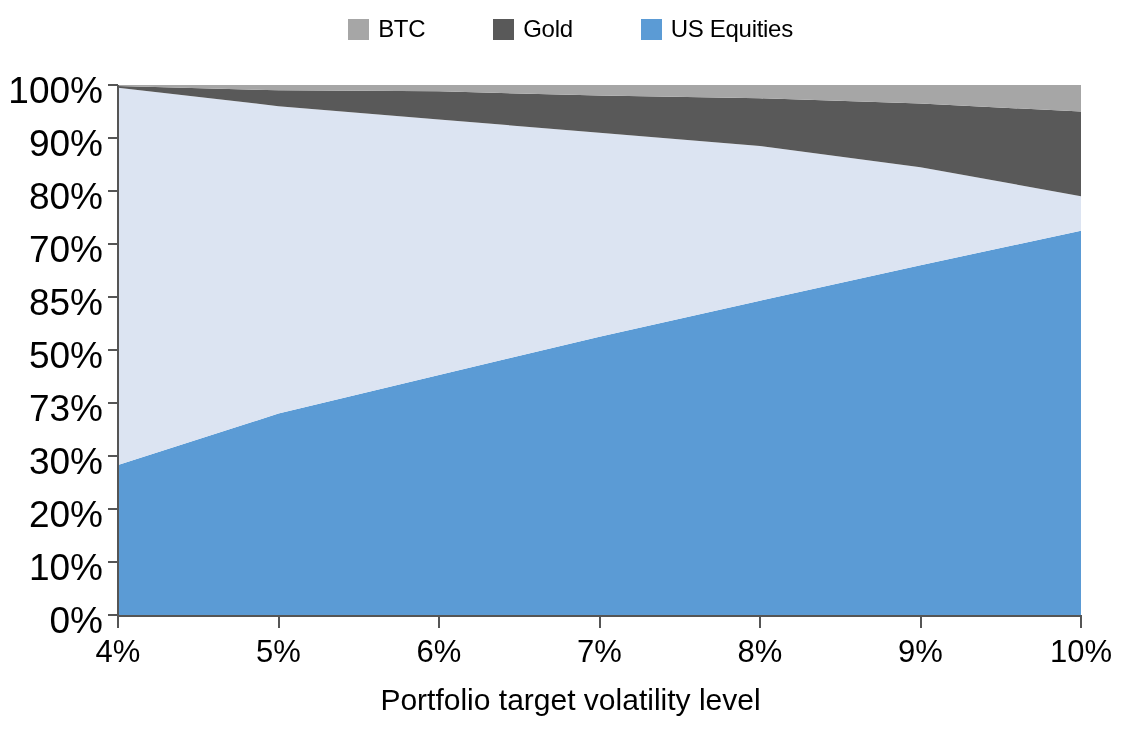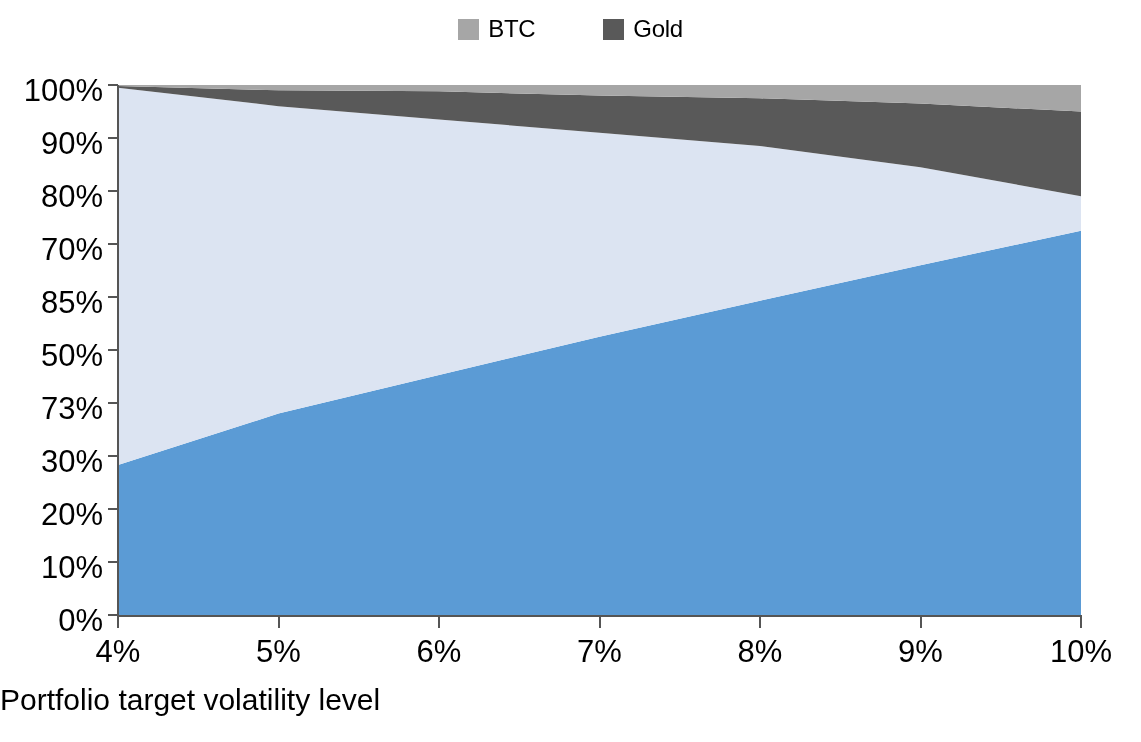--- a/index.html
+++ b/index.html
@@ -88,21 +88,21 @@
   .y-tick-row {
     position: absolute;
     left: 0;
     width: 117px;
     height: 0;
     display: flex;
     justify-content: flex-end;
     align-items: center;
   }
   .y-tick-row span {
-    font-size: 31px;
+    font-size: 37px;
     line-height: 31px;
     transform: translateY(-1px);
     padding-right: 14px;
     white-space: nowrap;
     margin-top: 12px;
   }
   .y-tick-mark {
     position: absolute;
     left: 108px;
     width: 10px;
@@ -125,35 +125,40 @@
     line-height: 34px;
     white-space: nowrap;
     transform: translateX(-50%);
   }
 
   #x-axis-title {
     position: absolute;
     left: 0;
     top: 633px;
     width: 1141px;
+    text-align: center;
     font-size: 30px;
     line-height: 34px;
   }
 </style>
 </head>
 <body>
 
 <div id="legend">
   <div class="legend-item">
     <span class="legend-swatch" style="background: rgb(166, 166, 166);"></span>
     <span class="legend-label">BTC</span>
   </div>
   <div class="legend-item">
     <span class="legend-swatch" style="background: rgb(89, 89, 89);"></span>
     <span class="legend-label">Gold</span>
+  </div>
+  <div class="legend-item">
+    <span class="legend-swatch" style="background: rgb(91, 155, 213);"></span>
+    <span class="legend-label">US Equities</span>
   </div>
 </div>
 
 <div id="chart-area">
 
   <div id="plot">
     <svg id="plot-svg" viewBox="0 0 963 530" preserveAspectRatio="none">
         <path d="M 0.00 530.00 L 0.00 380.01 L 160.50 328.60 L 321.00 289.91 L 481.50 251.75 L 642.00 215.71 L 802.50 180.20 L 963.00 145.75 L 963.00 530.00 L 802.50 530.00 L 642.00 530.00 L 481.50 530.00 L 321.00 530.00 L 160.50 530.00 L 0.00 530.00 Z" fill="#5B9BD5" shape-rendering="geometricPrecision"></path>
         <path d="M 0.00 380.01 L 0.00 2.65 L 160.50 21.20 L 321.00 34.45 L 481.50 47.70 L 642.00 60.95 L 802.50 82.15 L 963.00 111.30 L 963.00 145.75 L 802.50 180.20 L 642.00 215.71 L 481.50 251.75 L 321.00 289.91 L 160.50 328.60 L 0.00 380.01 Z" fill="#DCE4F2" shape-rendering="geometricPrecision"></path>
         <path d="M 0.00 2.65 L 0.00 1.06 L 160.50 5.30 L 321.00 6.36 L 481.50 10.60 L 642.00 13.25 L 802.50 18.55 L 963.00 26.50 L 963.00 111.30 L 802.50 82.15 L 642.00 60.95 L 481.50 47.70 L 321.00 34.45 L 160.50 21.20 L 0.00 2.65 Z" fill="#595959" shape-rendering="geometricPrecision"></path>

